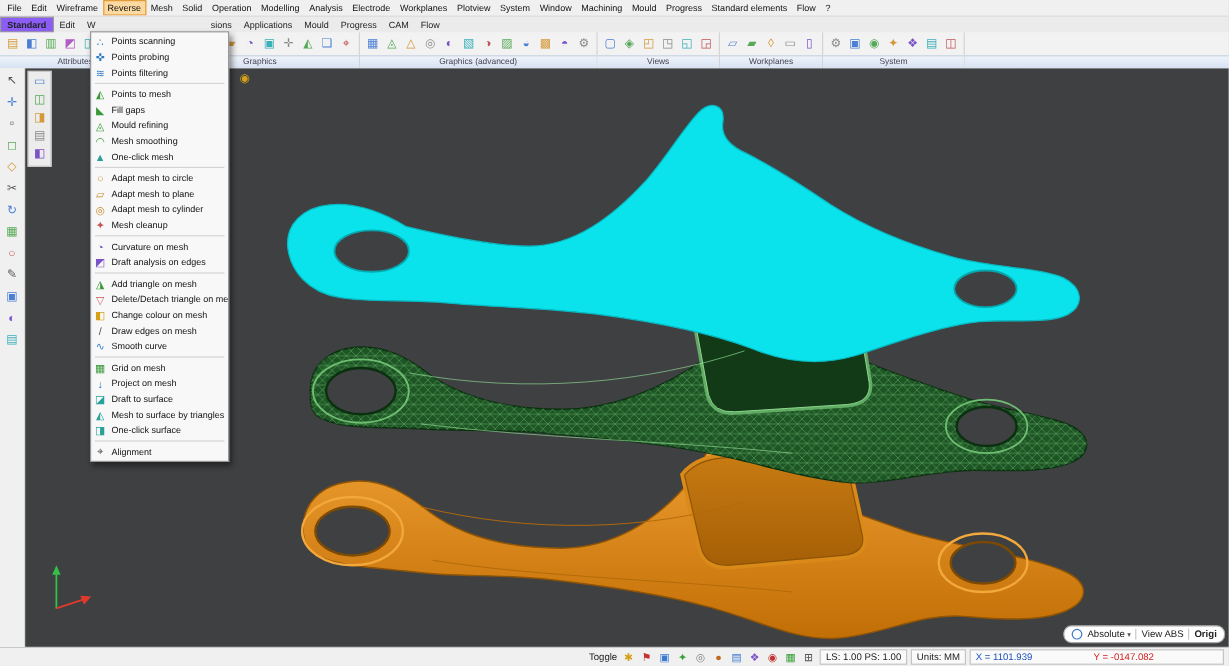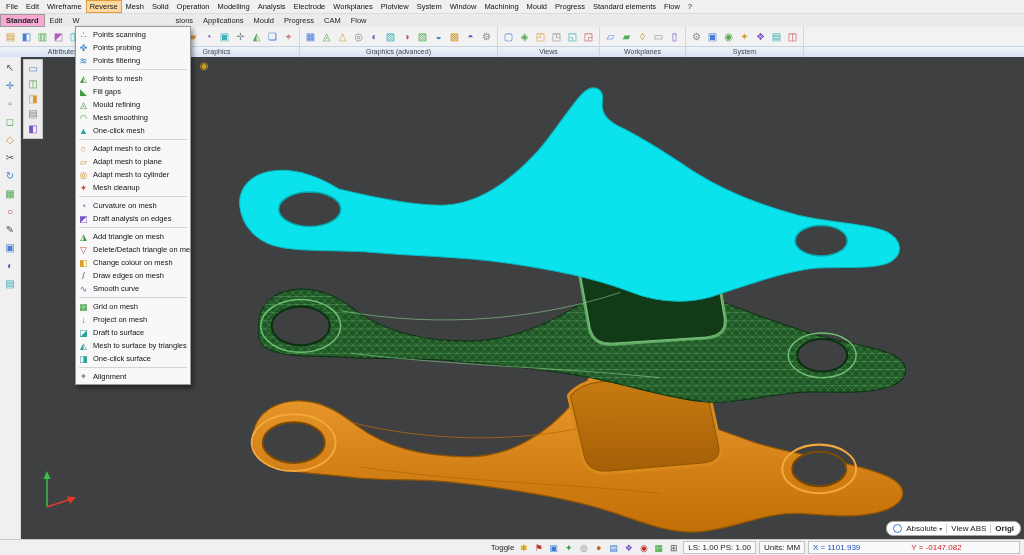--- a/index.html
+++ b/index.html
@@ -13,21 +13,21 @@
   .tb-btn{width:24px;text-align:center;font-size:7px;line-height:13px;color:#333;cursor:default;}
 
   
   .menubar{height:13px;background:#f0f0f0;display:flex;align-items:stretch;font-size:7.5px;padding-left:2px;flex:0 0 auto;}
   .menu-item{padding:0 4px;display:flex;align-items:center;color:#111;white-space:nowrap;}
   .menu-item.active{background:#fcd9a0;border:1px solid #e39b3a;padding:0 3px;}
 
   
   .tabrow{height:13px;background:#ebebeb;display:flex;align-items:center;font-size:7.5px;border-top:1px solid #dcdcdc;flex:0 0 auto;}
   .tab{padding:0 5px;color:#222;white-space:nowrap;line-height:11px;}
-  .tab.active{font-weight:bold;border:1px solid #9a9a9a;background:#f9a8d4;}
+  .tab.active{font-weight:bold;border:1px solid #9a9a9a;background:#8b5cf6;}
   .tab-spacer{width:86px;}
 
   
   .ribbon{display:flex;flex:0 0 auto;background:#f2f2f2;}
   .rgroup{display:flex;flex-direction:column;border-right:1px solid #d4d4d4;}
   .rgroup.rfill{flex:1;border-right:none;}
   .gicons{height:19px;display:flex;align-items:center;padding:0 3px;gap:1px;}
   .ricon{width:15px;height:15px;font-size:10px;line-height:15px;text-align:center;cursor:default;}
   .glabel{height:10px;font-size:7px;line-height:10px;text-align:center;color:#445;background:linear-gradient(#eef3fa,#d6e2f2);border-top:1px solid #c8d4e4;white-space:nowrap;padding:0 4px;}
 

